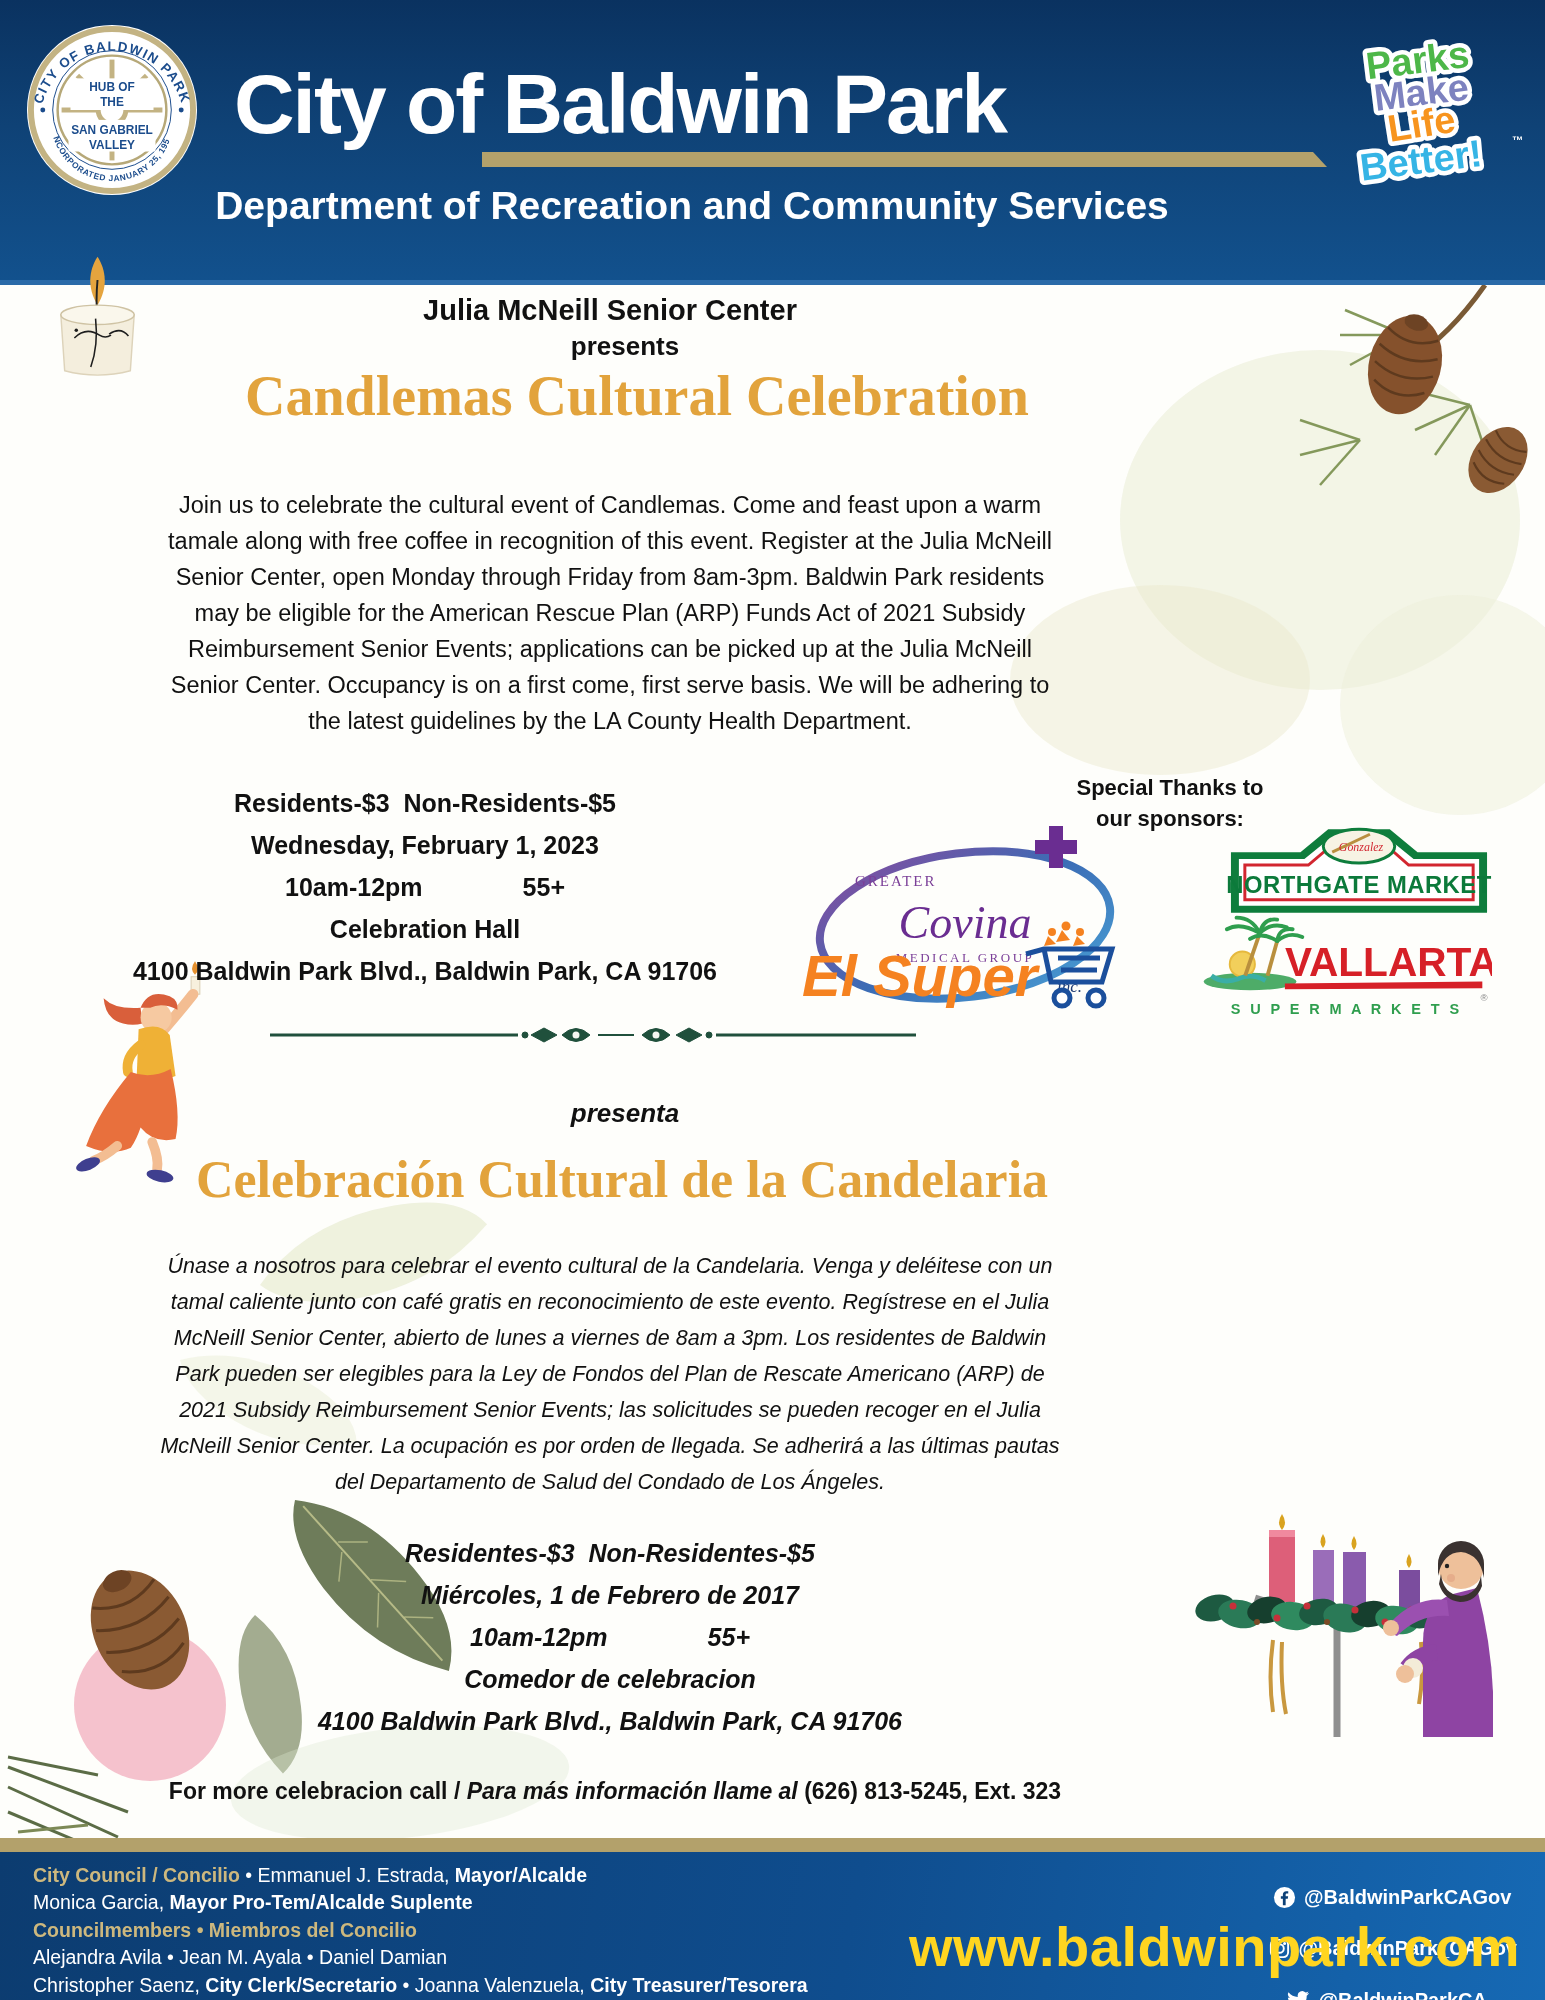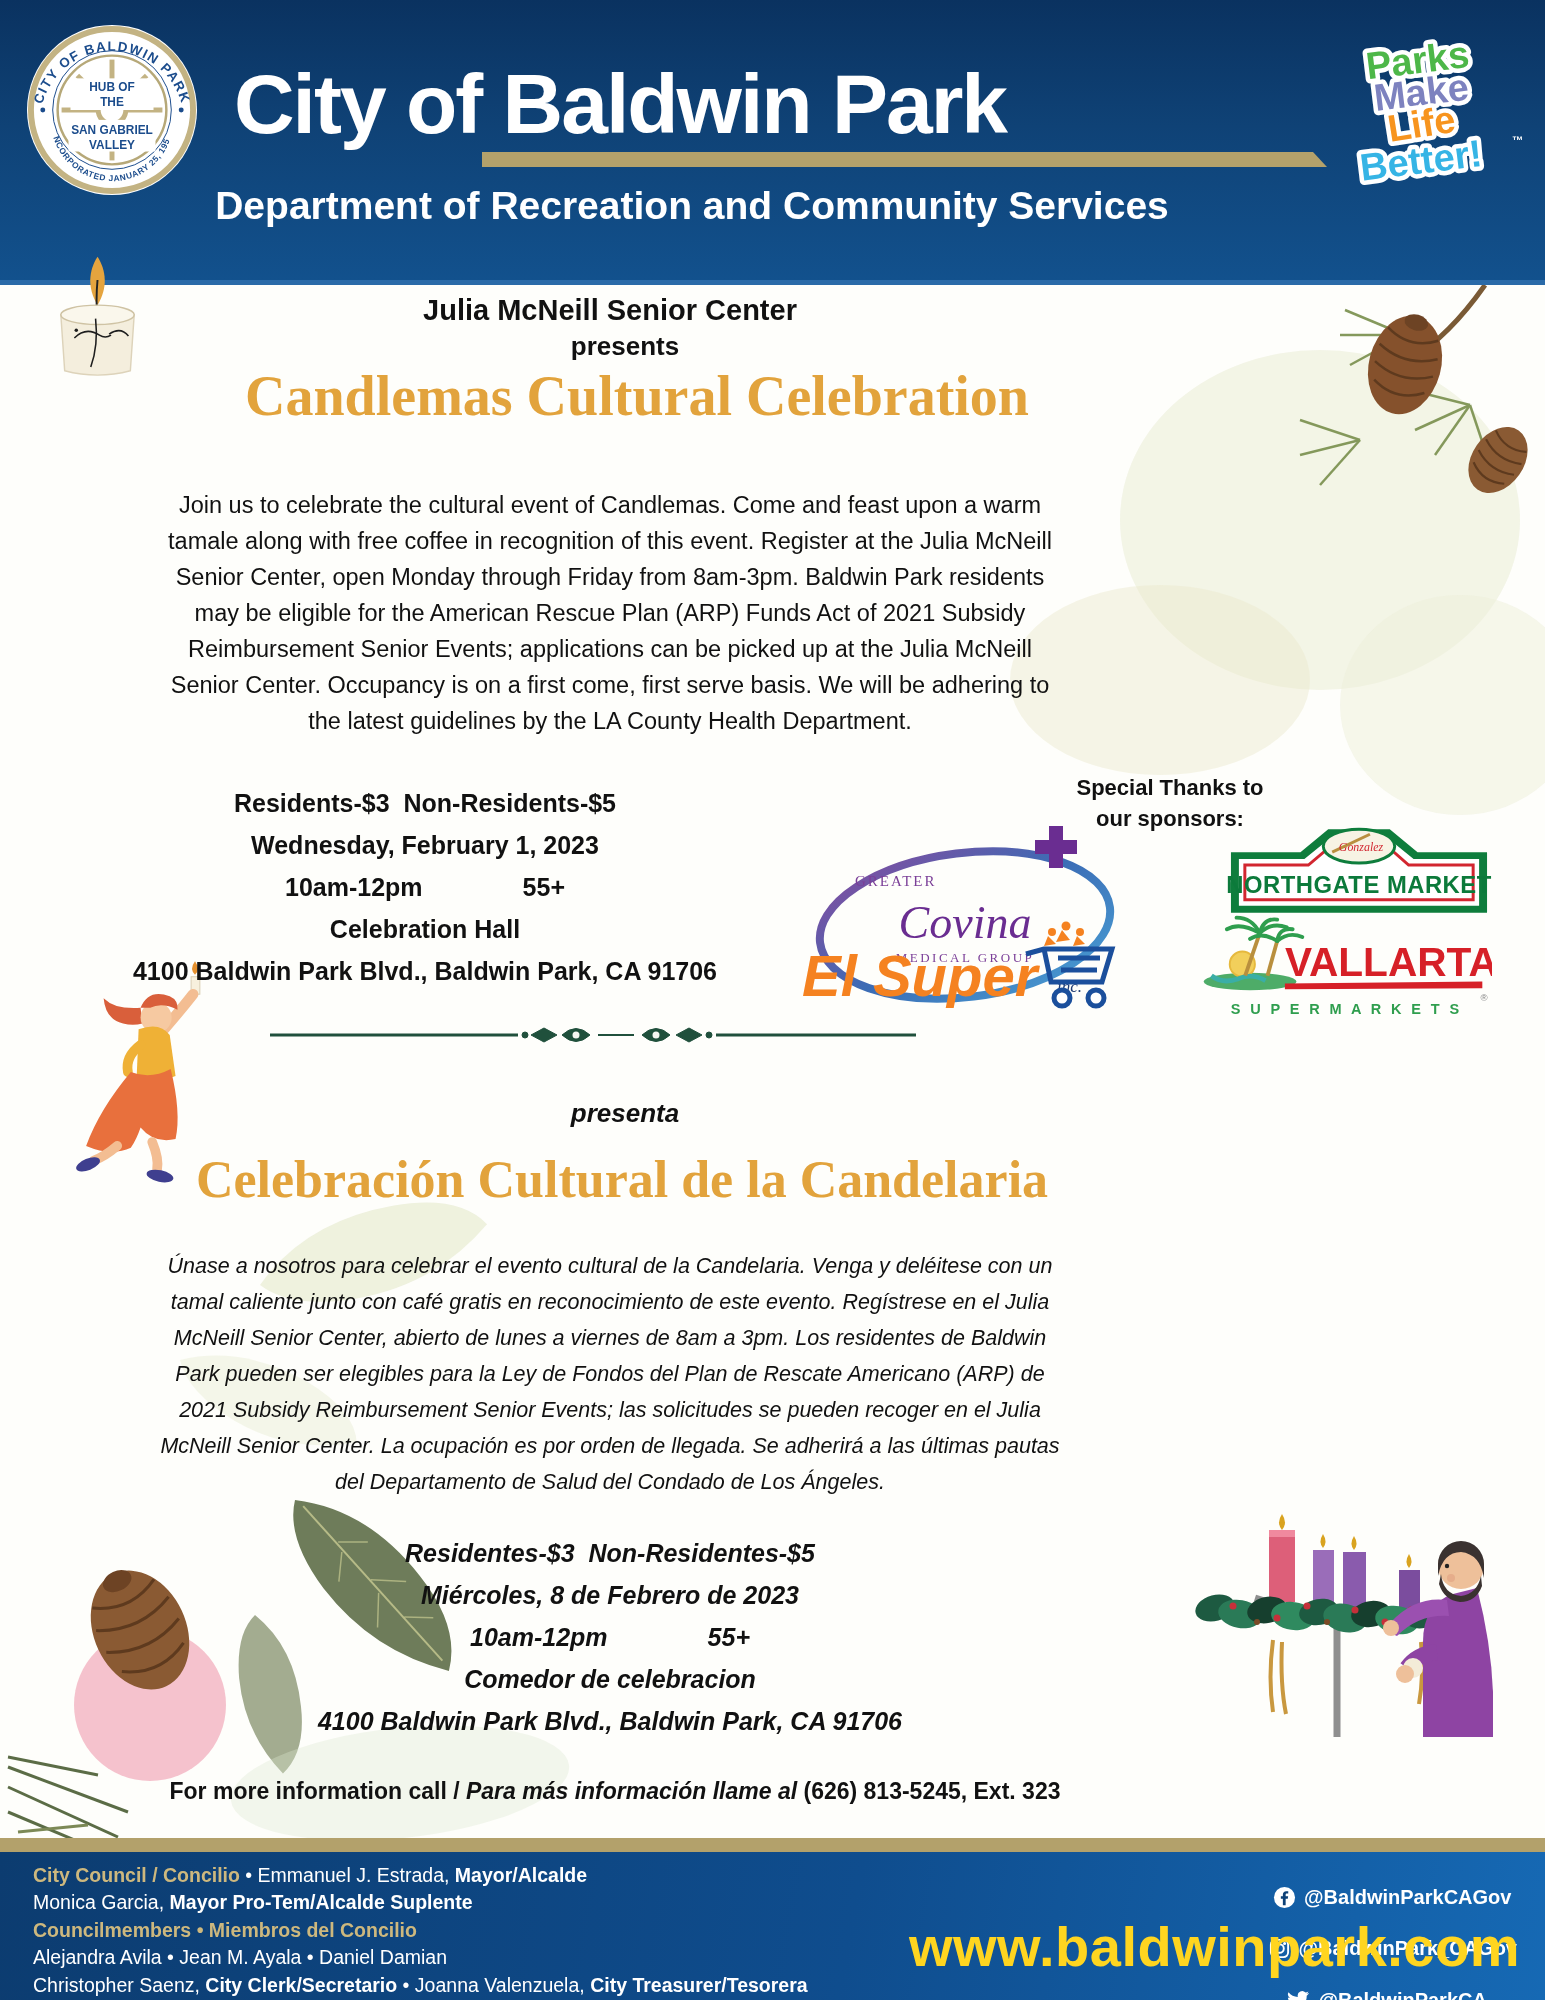--- a/index.html
+++ b/index.html
@@ -324,21 +324,21 @@
     <path d="M64,198 q-13,11 -24,15" stroke="#f3bd92" stroke-width="10" fill="none" stroke-linecap="round"></path>
     <ellipse cx="34" cy="217" rx="13" ry="6" fill="#3f3f8f" transform="rotate(-22 34 217)"></ellipse>
   </svg>
 
   <div class="presents it" style="top:1098px;">presenta</div>
   <h1 class="gold-title title-es" style="margin:12px;">Celebración Cultural de la Candelaria</h1>
   <p class="body-par body-es" style="margin:0;">Únase a nosotros para celebrar el evento cultural de la Candelaria. Venga y deléitese con un tamal caliente junto con café gratis en reconocimiento de este evento. Regístrese en el Julia McNeill Senior Center, abierto de lunes a viernes de 8am a 3pm. Los residentes de Baldwin Park pueden ser elegibles para la Ley de Fondos del Plan de Rescate Americano (ARP) de 2021 Subsidy Reimbursement Senior Events; las solicitudes se pueden recoger en el Julia McNeill Senior Center. La ocupación es por orden de llegada. Se adherirá a las últimas pautas del Departamento de Salud del Condado de Los Ángeles.</p>
 
   <div class="details details-es">
     <div class="pre">Residentes-$3  Non-Residentes-$5</div>
-    <div>Miércoles, 8 de Febrero de 2023</div>
+    <div>Miércoles, 1 de Febrero de 2017</div>
     <div><span>10am-12pm</span><span class="age-gap">55+</span></div>
     <div>Comedor de celebracion</div>
     <div>4100 Baldwin Park Blvd., Baldwin Park, CA 91706</div>
   </div>
 
   <svg class="abs art" style="left:1185px;top:1492px;" width="310" height="245" viewBox="0 0 310 245">
     <g stroke="#8f8f8f" stroke-width="7" fill="none">
       <path d="M152,132 V245"></path>
         <path d="M152,132 L70,106"></path>
         <path d="M152,132 L224,118"></path>
@@ -385,21 +385,21 @@
     <circle cx="228" cy="176" r="10" fill="#f3ecd8"></circle>
     <circle cx="220" cy="182" r="9" fill="#eec09a"></circle>
     <circle cx="276" cy="74" r="23" fill="#eec09a"></circle>
     <path d="M253,72 A23,23 0 0 1 299,72 L299,86 Q295,62 276,60 Q258,60 253,84 Z" fill="#3a3230"></path>
     <path d="M256,82 Q258,102 276,104 Q292,102 296,84 L297,94 Q291,110 275,110 Q259,108 254,92 Z" fill="#3a3230"></path>
     <circle cx="262" cy="74" r="2.2" fill="#222"></circle>
     <circle cx="266" cy="86" r="4" fill="#dd9a7c" opacity="0.5"></circle>
   </svg>
 
   <p class="info-line" style="margin:0;">
-    <span>For more information call / </span><span class="it">Para más información llame al</span><span> (626) 813-5245, Ext. 323</span>
+    <span>For more celebracion call / </span><span class="it">Para más información llame al</span><span> (626) 813-5245, Ext. 323</span>
   </p>
 
   <div class="footer-bar"></div>
   <div class="footer">
     <div class="council">
       <div><span class="accent">City Council / Concilio</span><span> • Emmanuel J. Estrada, </span><b>Mayor/Alcalde</b></div>
       <div><span>Monica Garcia, </span><b>Mayor Pro-Tem/Alcalde Suplente</b></div>
       <div><span class="accent">Councilmembers • Miembros del Concilio</span></div>
       <div><span>Alejandra Avila • Jean M. Ayala • Daniel Damian</span></div>
       <div><span>Christopher Saenz, </span><b>City Clerk/Secretario</b><span> • </span><span>Joanna Valenzuela, </span><b>City Treasurer/Tesorera</b></div>

